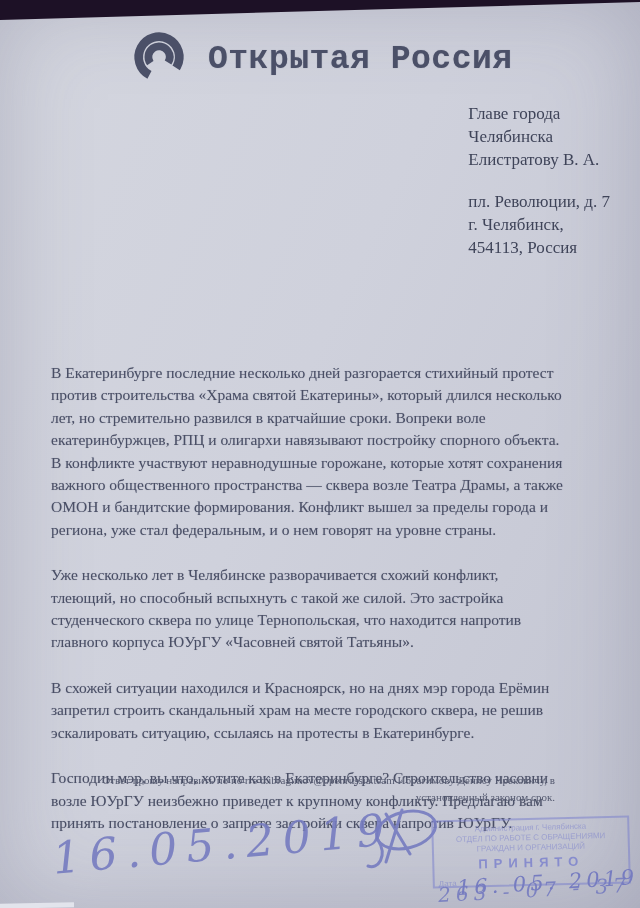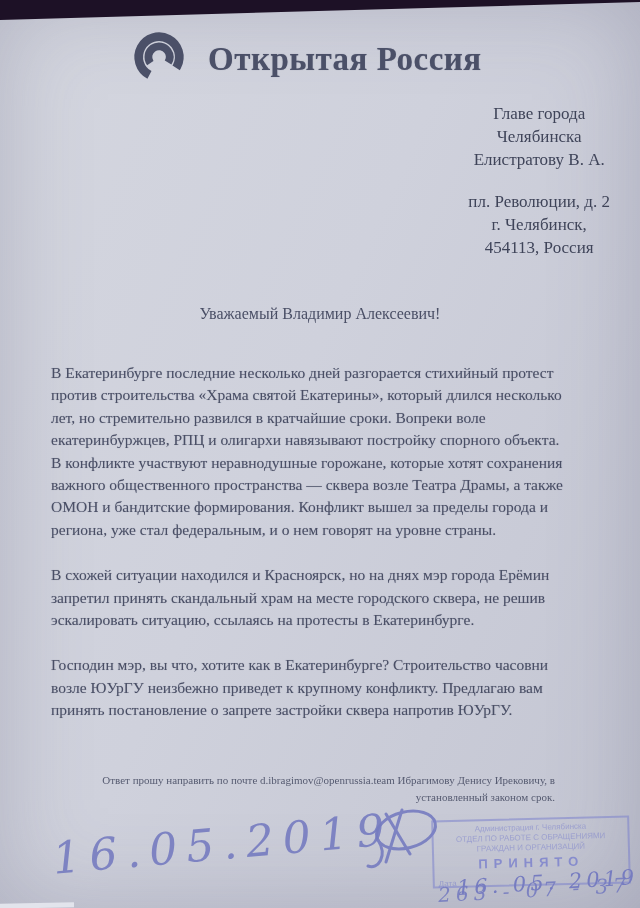--- a/index.html
+++ b/index.html
@@ -18,26 +18,26 @@
     background:#1d1126;
     clip-path:polygon(0 0,100% 0,100% 10%,0 100%);
   }
   .bottom-edge{
     position:absolute;bottom:0;left:0;width:74px;height:5px;
     background:#e2e4ec;transform:rotate(-1deg);
   }
   
   .letterhead{position:absolute;top:28px;left:130px;display:flex;align-items:center;gap:20px;}
   .brand{
-    font-family:Liberation Serif, serif;
+    font-family:Liberation Mono, monospace;
     font-size:33px;font-weight:700;letter-spacing:0.5px;
     color:#4b5068;text-shadow:0 0 1px rgba(75,80,104,0.4);
   }
   
-  .recipient{position:absolute;top:102px;right:30px;text-align:center;color:#3f4459;}
+  .recipient{position:absolute;top:102px;right:30px;text-align:left;color:#3f4459;}
   .recipient .lines{font-size:17px;line-height:23px;}
   .recipient .addr{margin-top:19px;}
   
   .salutation{position:absolute;top:305px;left:0;width:100%;text-align:center;
     font-size:16px;color:#4a4f66;}
   .letter-body{position:absolute;top:362px;left:51px;width:548px;color:#4a4f66;}
   .letter-body p{
     margin:0 0 23px 0;font-size:15.5px;line-height:22.4px;
     white-space:pre-line;text-shadow:0 0 1px rgba(74,79,102,0.30);
   }
@@ -90,38 +90,41 @@
           <circle cx="30" cy="30" r="11" fill="none" stroke="#4b5068" stroke-width="8" stroke-dasharray="47 23" transform="rotate(145 30 30)"></circle>
         </svg>
       </span>
       <span class="brand">Открытая Россия</span>
     </div>
 
     <div class="recipient">
       <div class="lines" style="white-space:pre-line;">Главе города
 Челябинска
 Елистратову В. А.</div>
-      <div class="lines addr" style="white-space:pre-line;">пл. Революции, д. 2
+      <div class="lines addr" style="white-space:pre-line;">пл. Революции, д. 7
 г. Челябинск,
 454113, Россия</div>
     </div>
 
-    <div class="salutation">Уважаемый Владимир Алексеевич!</div>
 
     <div class="letter-body">
       <p>В Екатеринбурге последние несколько дней разгорается стихийный протест
 против строительства «Храма святой Екатерины», который длился несколько
 лет, но стремительно развился в кратчайшие сроки. Вопреки воле
 екатеринбуржцев, РПЦ и олигархи навязывают постройку спорного объекта.
 В конфликте участвуют неравнодушные горожане, которые хотят сохранения
 важного общественного пространства — сквера возле Театра Драмы, а также
 ОМОН и бандитские формирования. Конфликт вышел за пределы города и
 региона, уже стал федеральным, и о нем говорят на уровне страны.</p>
+      <p>Уже несколько лет в Челябинске разворачивается схожий конфликт,
+тлеющий, но способный вспыхнуть с такой же силой. Это застройка
+студенческого сквера по улице Тернопольская, что находится напротив
+главного корпуса ЮУрГУ «Часовней святой Татьяны».</p>
       <p>В схожей ситуации находился и Красноярск, но на днях мэр города Ерёмин
-запретил принять скандальный храм на месте городского сквера, не решив
+запретил строить скандальный храм на месте городского сквера, не решив
 эскалировать ситуацию, ссылаясь на протесты в Екатеринбурге.</p>
       <p>Господин мэр, вы что, хотите как в Екатеринбурге? Строительство часовни
 возле ЮУрГУ неизбежно приведет к крупному конфликту. Предлагаю вам
 принять постановление о запрете застройки сквера напротив ЮУрГУ.</p>
     </div>
 
     <div class="footer-note">Ответ прошу направить по почте d.ibragimov@openrussia.team Ибрагимову Денису Ирековичу, в
 установленный законом срок.</div>
 
     <div class="hw hw-date">16.05.2019</div>

